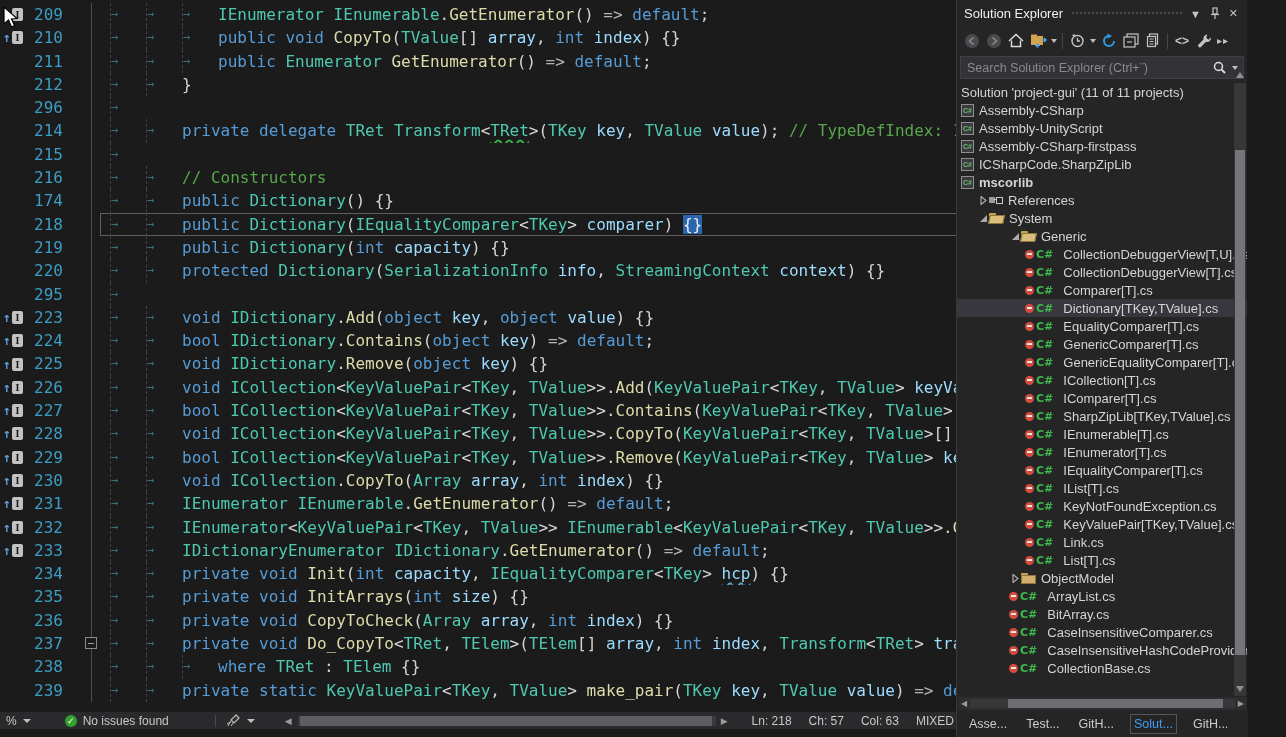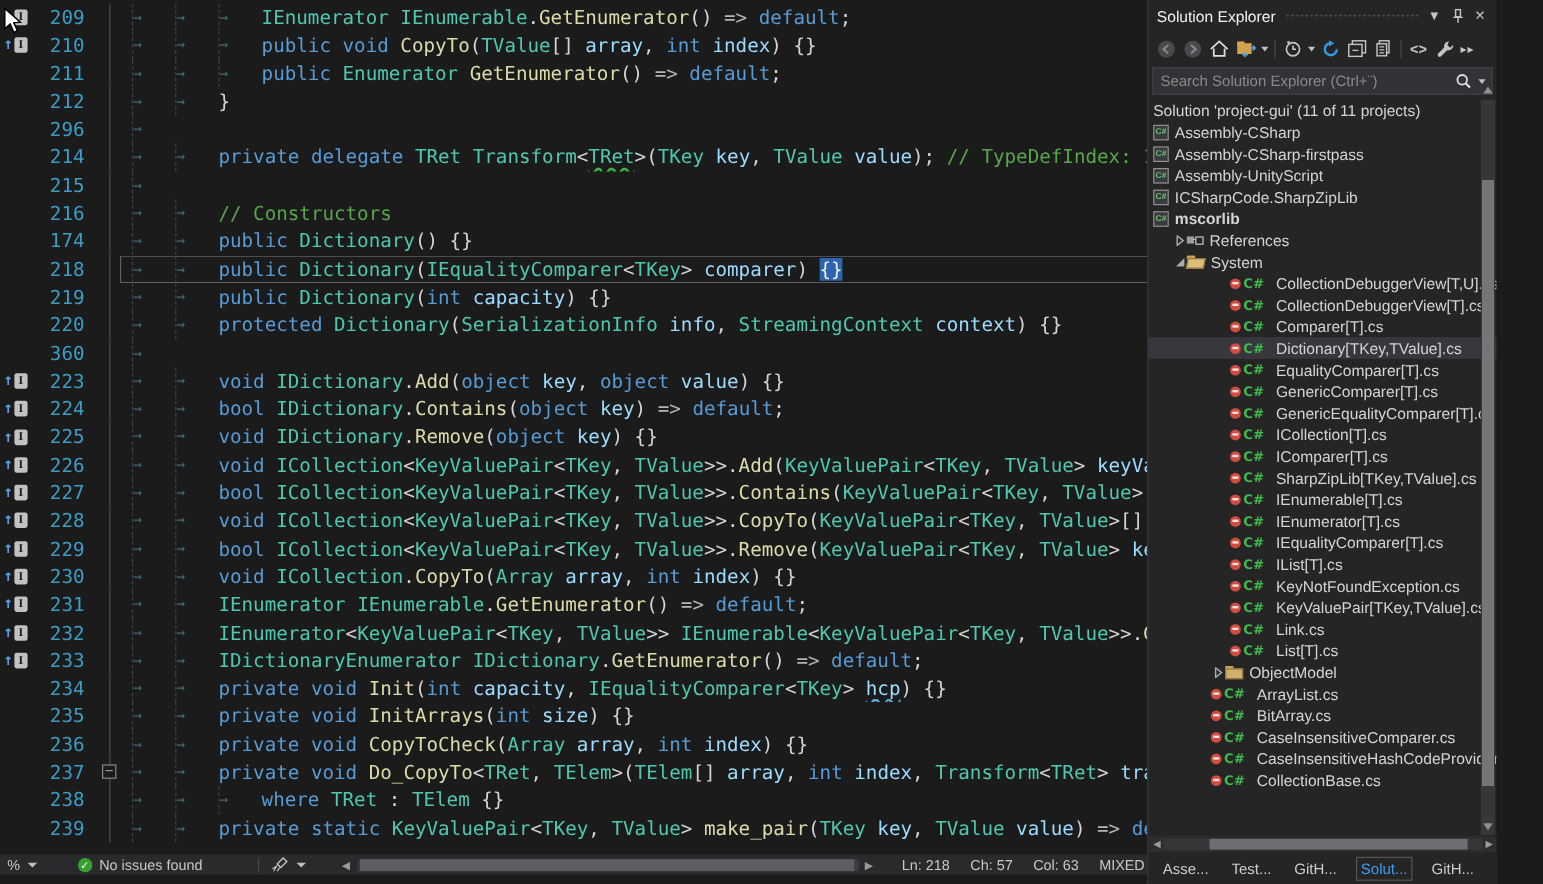--- a/index.html
+++ b/index.html
@@ -8,21 +8,21 @@
 
   
   #topline { position:absolute; left:0; top:3; width:995px; height:2px; background:#2B87D8; }
   #editor { position:absolute; left:0; top:5; width:995px; height:707px; background:#1B1B1C; overflow:hidden; }
   #lines { position:absolute; left:0; top:3px; width:968px; }
   .crow { display:flex; height:23.3px; line-height:23.3px; font-family:"DejaVu Sans Mono", monospace; font-size:16px; white-space:pre; }
   .mcell { width:34px; flex:none; display:flex; align-items:center; padding-left:3px; }
   .impl { display:flex; align-items:center; gap:1px; }
   .impl .ar { color:#5C9FE0; font-size:13px; font-weight:bold; line-height:1; }
   .impl .bx { width:11px; height:13px; background:#C2C2C2; color:#1B1B1C; border-radius:2px; font-size:10px; font-weight:bold; line-height:13px; text-align:center; font-family:"Liberation Serif", serif; }
-  .ncell { width:44px; flex:none; text-align:center; color:#3B9DC4; }
+  .ncell { width:44px; flex:none; text-align:left; color:#3B9DC4; }
   .ocell { width:22px; flex:none; position:relative; }
   .ocell::before { content:""; position:absolute; left:13px; top:0; bottom:0; width:1px; background:#4E4E52; }
   .foldbox { position:absolute; left:7px; top:5px; width:12px; height:12px; border:1px solid #8A8A8A; background:#1B1B1C; color:#C8C8C8; font-size:10px; line-height:10px; text-align:center; z-index:3; }
   .ccell { flex:1; overflow:hidden; padding-left:10px; color:#D4D4D4; }
   .cur .ccell { box-shadow: inset 0 0 0 1px #5F5F63; }
   .tab { display:inline-block; width:36px; border-left:1px dashed #414144; color:#3E6E7A; font-size:12px; vertical-align:top; }
   .tk.k { color:#569CD6; } .tk.t { color:#4EC9B0; } .tk.m { color:#DCDCAA; }
   .tk.v { color:#9CDCFE; } .tk.p { color:#D4D4D4; } .tk.o { color:#B4B4B4; }
   .tk.c { color:#57A64A; }
   .tk.g { color:#4EC9B0; text-decoration:underline wavy #3CB44A 1.5px; text-underline-offset:3px; }
@@ -119,21 +119,21 @@
         <div class="crow"><span class="mcell"></span><span class="ncell">211</span><span class="ocell"></span><span class="ccell"><span class="tab">→</span><span class="tab">→</span><span class="tab">→</span><span class="tk k">public</span><span class="tk p"> </span><span class="tk t">Enumerator</span><span class="tk p"> </span><span class="tk m">GetEnumerator</span><span class="tk p">() </span><span class="tk o">=&gt;</span><span class="tk p"> </span><span class="tk k">default</span><span class="tk p">;</span></span></div>
         <div class="crow"><span class="mcell"></span><span class="ncell">212</span><span class="ocell"></span><span class="ccell"><span class="tab">→</span><span class="tab">→</span><span class="tk p">}</span></span></div>
         <div class="crow"><span class="mcell"></span><span class="ncell">296</span><span class="ocell"></span><span class="ccell"><span class="tab">→</span></span></div>
         <div class="crow"><span class="mcell"></span><span class="ncell">214</span><span class="ocell"></span><span class="ccell"><span class="tab">→</span><span class="tab">→</span><span class="tk k">private</span><span class="tk p"> </span><span class="tk k">delegate</span><span class="tk p"> </span><span class="tk t">TRet</span><span class="tk p"> </span><span class="tk t">Transform</span><span class="tk p">&lt;</span><span class="tk g">TRet</span><span class="tk p">&gt;(</span><span class="tk t">TKey</span><span class="tk p"> </span><span class="tk v">key</span><span class="tk p">, </span><span class="tk t">TValue</span><span class="tk p"> </span><span class="tk v">value</span><span class="tk p">);</span><span class="tk c"> // TypeDefIndex: 1</span></span></div>
         <div class="crow"><span class="mcell"></span><span class="ncell">215</span><span class="ocell"></span><span class="ccell"><span class="tab">→</span></span></div>
         <div class="crow"><span class="mcell"></span><span class="ncell">216</span><span class="ocell"></span><span class="ccell"><span class="tab">→</span><span class="tab">→</span><span class="tk c">// Constructors</span></span></div>
         <div class="crow"><span class="mcell"></span><span class="ncell">174</span><span class="ocell"></span><span class="ccell"><span class="tab">→</span><span class="tab">→</span><span class="tk k">public</span><span class="tk p"> </span><span class="tk t">Dictionary</span><span class="tk p">() {}</span></span></div>
         <div class="crow cur"><span class="mcell"></span><span class="ncell">218</span><span class="ocell"></span><span class="ccell"><span class="tab">→</span><span class="tab">→</span><span class="tk k">public</span><span class="tk p"> </span><span class="tk t">Dictionary</span><span class="tk p">(</span><span class="tk t">IEqualityComparer</span><span class="tk p">&lt;</span><span class="tk t">TKey</span><span class="tk p">&gt; </span><span class="tk v">comparer</span><span class="tk p">) </span><span class="tk s">{}</span></span></div>
         <div class="crow"><span class="mcell"></span><span class="ncell">219</span><span class="ocell"></span><span class="ccell"><span class="tab">→</span><span class="tab">→</span><span class="tk k">public</span><span class="tk p"> </span><span class="tk t">Dictionary</span><span class="tk p">(</span><span class="tk k">int</span><span class="tk p"> </span><span class="tk v">capacity</span><span class="tk p">) {}</span></span></div>
         <div class="crow"><span class="mcell"></span><span class="ncell">220</span><span class="ocell"></span><span class="ccell"><span class="tab">→</span><span class="tab">→</span><span class="tk k">protected</span><span class="tk p"> </span><span class="tk t">Dictionary</span><span class="tk p">(</span><span class="tk t">SerializationInfo</span><span class="tk p"> </span><span class="tk v">info</span><span class="tk p">, </span><span class="tk t">StreamingContext</span><span class="tk p"> </span><span class="tk v">context</span><span class="tk p">) {}</span></span></div>
-        <div class="crow"><span class="mcell"></span><span class="ncell">360</span><span class="ocell"></span><span class="ccell"><span class="tab">→</span></span></div>
+        <div class="crow"><span class="mcell"></span><span class="ncell">295</span><span class="ocell"></span><span class="ccell"><span class="tab">→</span></span></div>
         <div class="crow"><span class="mcell"><span class="impl"><span class="ar">↑</span><span class="bx">I</span></span></span><span class="ncell">223</span><span class="ocell"></span><span class="ccell"><span class="tab">→</span><span class="tab">→</span><span class="tk k">void</span><span class="tk p"> </span><span class="tk t">IDictionary</span><span class="tk p">.</span><span class="tk m">Add</span><span class="tk p">(</span><span class="tk k">object</span><span class="tk p"> </span><span class="tk v">key</span><span class="tk p">, </span><span class="tk k">object</span><span class="tk p"> </span><span class="tk v">value</span><span class="tk p">) {}</span></span></div>
         <div class="crow"><span class="mcell"><span class="impl"><span class="ar">↑</span><span class="bx">I</span></span></span><span class="ncell">224</span><span class="ocell"></span><span class="ccell"><span class="tab">→</span><span class="tab">→</span><span class="tk k">bool</span><span class="tk p"> </span><span class="tk t">IDictionary</span><span class="tk p">.</span><span class="tk m">Contains</span><span class="tk p">(</span><span class="tk k">object</span><span class="tk p"> </span><span class="tk v">key</span><span class="tk p">) </span><span class="tk o">=&gt;</span><span class="tk p"> </span><span class="tk k">default</span><span class="tk p">;</span></span></div>
         <div class="crow"><span class="mcell"><span class="impl"><span class="ar">↑</span><span class="bx">I</span></span></span><span class="ncell">225</span><span class="ocell"></span><span class="ccell"><span class="tab">→</span><span class="tab">→</span><span class="tk k">void</span><span class="tk p"> </span><span class="tk t">IDictionary</span><span class="tk p">.</span><span class="tk m">Remove</span><span class="tk p">(</span><span class="tk k">object</span><span class="tk p"> </span><span class="tk v">key</span><span class="tk p">) {}</span></span></div>
         <div class="crow"><span class="mcell"><span class="impl"><span class="ar">↑</span><span class="bx">I</span></span></span><span class="ncell">226</span><span class="ocell"></span><span class="ccell"><span class="tab">→</span><span class="tab">→</span><span class="tk k">void</span><span class="tk p"> </span><span class="tk t">ICollection</span><span class="tk p">&lt;</span><span class="tk t">KeyValuePair</span><span class="tk p">&lt;</span><span class="tk t">TKey</span><span class="tk p">, </span><span class="tk t">TValue</span><span class="tk p">&gt;&gt;.</span><span class="tk m">Add</span><span class="tk p">(</span><span class="tk t">KeyValuePair</span><span class="tk p">&lt;</span><span class="tk t">TKey</span><span class="tk p">, </span><span class="tk t">TValue</span><span class="tk p">&gt; </span><span class="tk v">keyValuePair</span></span></div>
         <div class="crow"><span class="mcell"><span class="impl"><span class="ar">↑</span><span class="bx">I</span></span></span><span class="ncell">227</span><span class="ocell"></span><span class="ccell"><span class="tab">→</span><span class="tab">→</span><span class="tk k">bool</span><span class="tk p"> </span><span class="tk t">ICollection</span><span class="tk p">&lt;</span><span class="tk t">KeyValuePair</span><span class="tk p">&lt;</span><span class="tk t">TKey</span><span class="tk p">, </span><span class="tk t">TValue</span><span class="tk p">&gt;&gt;.</span><span class="tk m">Contains</span><span class="tk p">(</span><span class="tk t">KeyValuePair</span><span class="tk p">&lt;</span><span class="tk t">TKey</span><span class="tk p">, </span><span class="tk t">TValue</span><span class="tk p">&gt; </span><span class="tk v">keyValuePair</span></span></div>
         <div class="crow"><span class="mcell"><span class="impl"><span class="ar">↑</span><span class="bx">I</span></span></span><span class="ncell">228</span><span class="ocell"></span><span class="ccell"><span class="tab">→</span><span class="tab">→</span><span class="tk k">void</span><span class="tk p"> </span><span class="tk t">ICollection</span><span class="tk p">&lt;</span><span class="tk t">KeyValuePair</span><span class="tk p">&lt;</span><span class="tk t">TKey</span><span class="tk p">, </span><span class="tk t">TValue</span><span class="tk p">&gt;&gt;.</span><span class="tk m">CopyTo</span><span class="tk p">(</span><span class="tk t">KeyValuePair</span><span class="tk p">&lt;</span><span class="tk t">TKey</span><span class="tk p">, </span><span class="tk t">TValue</span><span class="tk p">&gt;[] </span><span class="tk v">array</span></span></div>
         <div class="crow"><span class="mcell"><span class="impl"><span class="ar">↑</span><span class="bx">I</span></span></span><span class="ncell">229</span><span class="ocell"></span><span class="ccell"><span class="tab">→</span><span class="tab">→</span><span class="tk k">bool</span><span class="tk p"> </span><span class="tk t">ICollection</span><span class="tk p">&lt;</span><span class="tk t">KeyValuePair</span><span class="tk p">&lt;</span><span class="tk t">TKey</span><span class="tk p">, </span><span class="tk t">TValue</span><span class="tk p">&gt;&gt;.</span><span class="tk m">Remove</span><span class="tk p">(</span><span class="tk t">KeyValuePair</span><span class="tk p">&lt;</span><span class="tk t">TKey</span><span class="tk p">, </span><span class="tk t">TValue</span><span class="tk p">&gt; </span><span class="tk v">keyValuePair</span></span></div>
         <div class="crow"><span class="mcell"><span class="impl"><span class="ar">↑</span><span class="bx">I</span></span></span><span class="ncell">230</span><span class="ocell"></span><span class="ccell"><span class="tab">→</span><span class="tab">→</span><span class="tk k">void</span><span class="tk p"> </span><span class="tk t">ICollection</span><span class="tk p">.</span><span class="tk m">CopyTo</span><span class="tk p">(</span><span class="tk t">Array</span><span class="tk p"> </span><span class="tk v">array</span><span class="tk p">, </span><span class="tk k">int</span><span class="tk p"> </span><span class="tk v">index</span><span class="tk p">) {}</span></span></div>
         <div class="crow"><span class="mcell"><span class="impl"><span class="ar">↑</span><span class="bx">I</span></span></span><span class="ncell">231</span><span class="ocell"></span><span class="ccell"><span class="tab">→</span><span class="tab">→</span><span class="tk t">IEnumerator</span><span class="tk p"> </span><span class="tk t">IEnumerable</span><span class="tk p">.</span><span class="tk m">GetEnumerator</span><span class="tk p">() </span><span class="tk o">=&gt;</span><span class="tk p"> </span><span class="tk k">default</span><span class="tk p">;</span></span></div>
         <div class="crow"><span class="mcell"><span class="impl"><span class="ar">↑</span><span class="bx">I</span></span></span><span class="ncell">232</span><span class="ocell"></span><span class="ccell"><span class="tab">→</span><span class="tab">→</span><span class="tk t">IEnumerator</span><span class="tk p">&lt;</span><span class="tk t">KeyValuePair</span><span class="tk p">&lt;</span><span class="tk t">TKey</span><span class="tk p">, </span><span class="tk t">TValue</span><span class="tk p">&gt;&gt; </span><span class="tk t">IEnumerable</span><span class="tk p">&lt;</span><span class="tk t">KeyValuePair</span><span class="tk p">&lt;</span><span class="tk t">TKey</span><span class="tk p">, </span><span class="tk t">TValue</span><span class="tk p">&gt;&gt;.</span><span class="tk m">GetEnumerator</span></span></div>
@@ -352,27 +352,27 @@
         <div class="trow" style="padding-left: 4px;">
           <span class="ticon">
             <span class="projbox">C#</span>
           </span>
           <span class="tlabel">Assembly-CSharp</span>
         </div>
         <div class="trow" style="padding-left: 4px;">
           <span class="ticon">
             <span class="projbox">C#</span>
           </span>
+          <span class="tlabel">Assembly-UnityScript</span>
+        </div>
+        <div class="trow" style="padding-left: 4px;">
+          <span class="ticon">
+            <span class="projbox">C#</span>
+          </span>
           <span class="tlabel">Assembly-CSharp-firstpass</span>
-        </div>
-        <div class="trow" style="padding-left: 4px;">
-          <span class="ticon">
-            <span class="projbox">C#</span>
-          </span>
-          <span class="tlabel">Assembly-UnityScript</span>
         </div>
         <div class="trow" style="padding-left: 4px;">
           <span class="ticon">
             <span class="projbox">C#</span>
           </span>
           <span class="tlabel">ICSharpCode.SharpZipLib</span>
         </div>
         <div class="trow bold" style="padding-left: 4px;">
           <span class="ticon">
             <span class="projbox">C#</span>
@@ -400,20 +400,34 @@
               <path d="M8 1 V8 H1 Z" fill="#ABABAB"></path>
             </svg>
           </span>
           <span class="ticon">
             <span class="folder open">
               <span class="back"></span>
               <span class="front"></span>
             </span>
           </span>
           <span class="tlabel">System</span>
+        </div>
+        <div class="trow" style="padding-left: 52px;">
+          <span class="exp">
+            <svg width="9" height="9" viewBox="0 0 9 9">
+              <path d="M8 1 V8 H1 Z" fill="#ABABAB"></path>
+            </svg>
+          </span>
+          <span class="ticon">
+            <span class="folder open">
+              <span class="back"></span>
+              <span class="front"></span>
+            </span>
+          </span>
+          <span class="tlabel">Generic</span>
         </div>
         <div class="trow" style="padding-left: 68px;">
           <span class="ticon">
             <span class="csfileic">
               <span class="lockdot"></span>
               <span class="cstag">C#</span>
             </span>
           </span>
           <span class="tlabel">CollectionDebuggerView[T,U].cs</span>
         </div>

